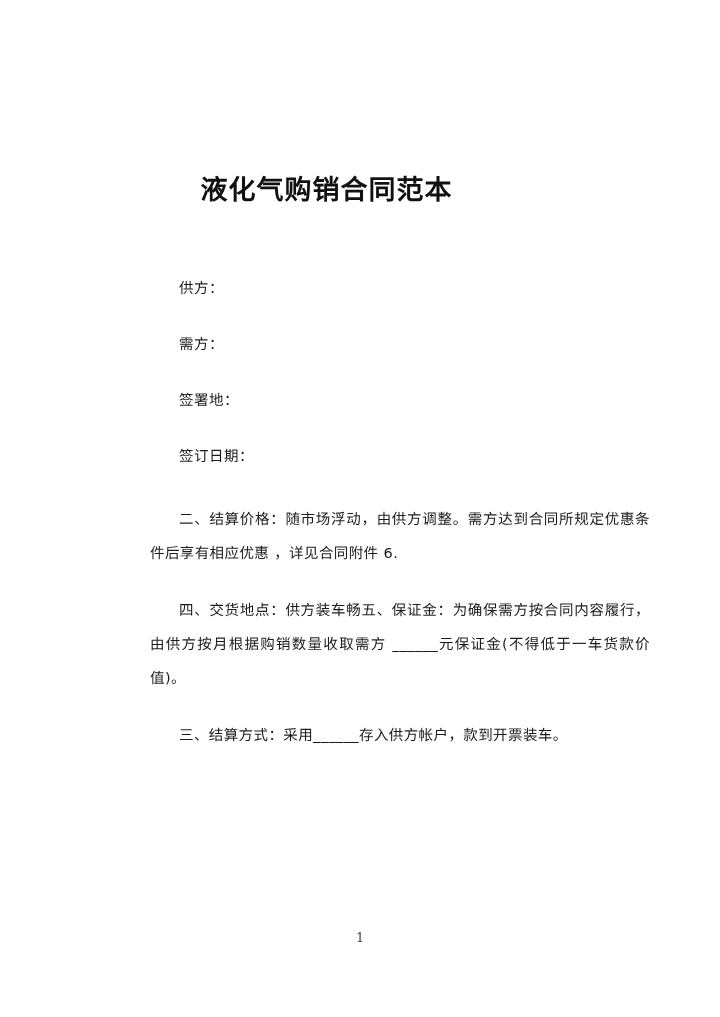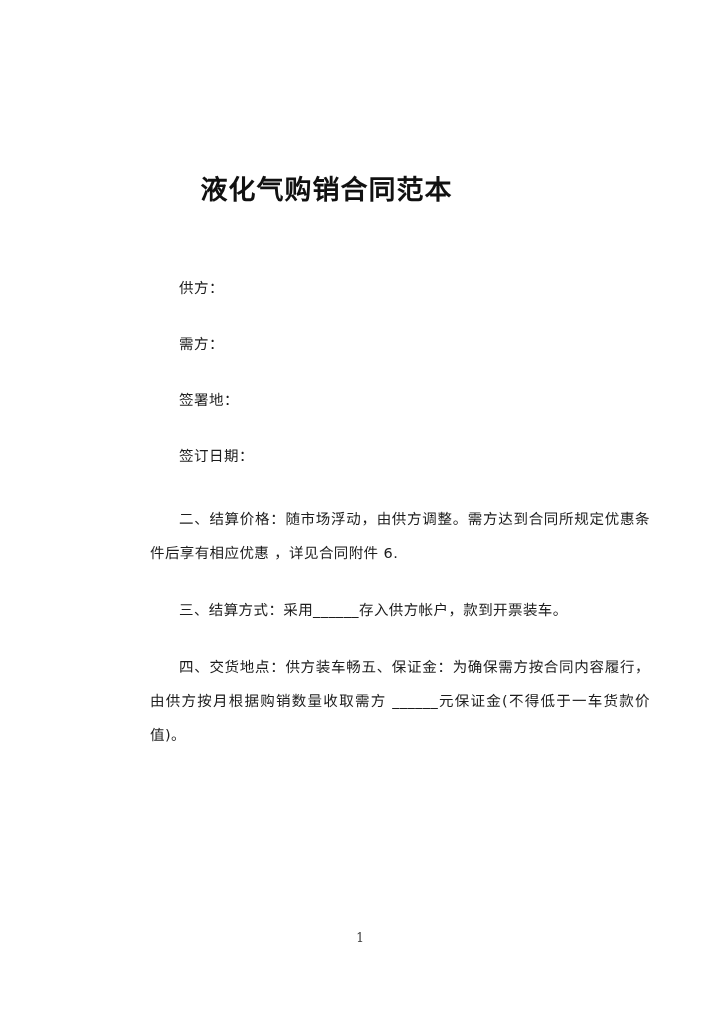--- a/index.html
+++ b/index.html
@@ -97,21 +97,21 @@
 
     <div class="field-line">需方：</div>
 
     <div class="field-line">签署地：</div>
 
     <div class="field-line">签订日期：</div>
 
 
     <p class="clause">二、结算价格：随市场浮动，由供方调整。需方达到合同所规定优惠条件后享有相应优惠 ，详见合同附件 6.</p>
 
+    <p class="clause">四、交货地点：供方装车畅五、保证金：为确保需方按合同内容履行，由供方按月根据购销数量收取需方 ______元保证金(不得低于一车货款价值)。</p>
+
     <p class="clause">三、结算方式：采用______存入供方帐户，款到开票装车。</p>
-
-    <p class="clause">四、交货地点：供方装车畅五、保证金：为确保需方按合同内容履行，由供方按月根据购销数量收取需方 ______元保证金(不得低于一车货款价值)。</p>
 
   </div>
 
   <div class="page-number">1</div>
 
 </div>
 
 </body></html>

